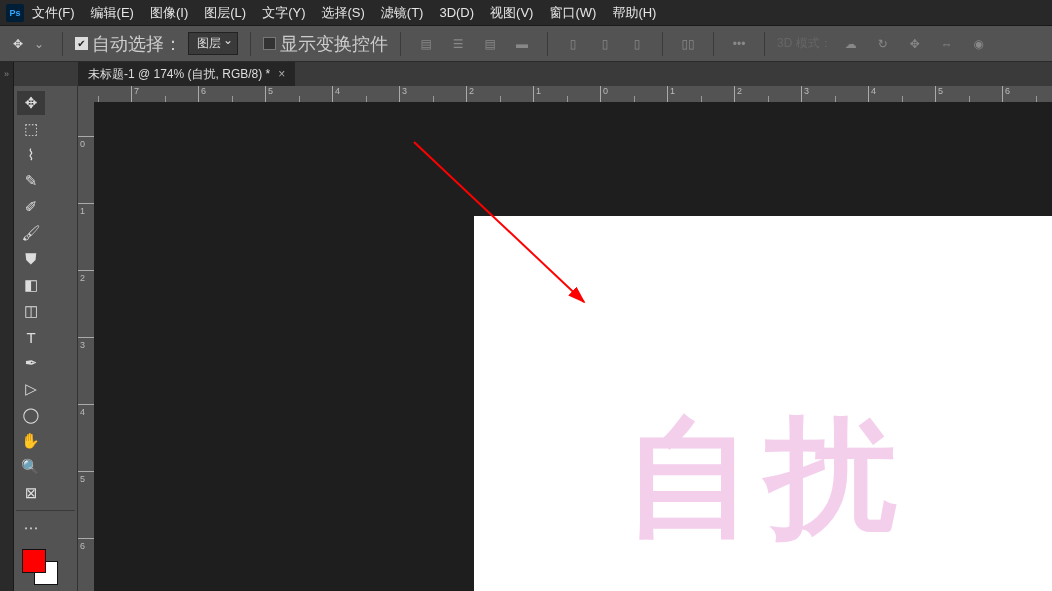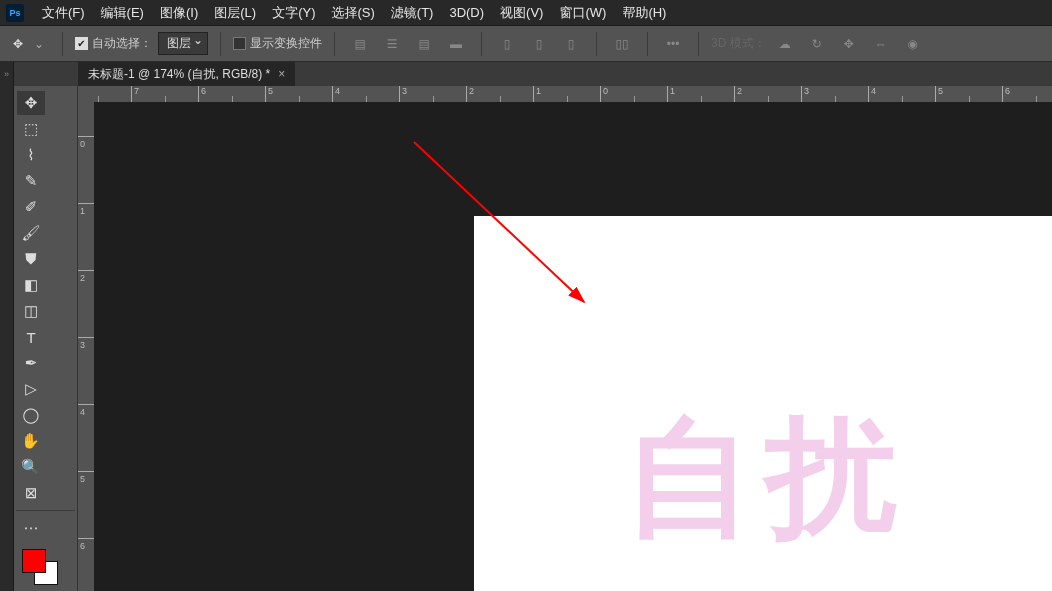--- a/index.html
+++ b/index.html
@@ -1,31 +1,31 @@
 <!DOCTYPE html>
 <html><head>
 <meta charset="utf-8">
 <style>
 * { margin: 0; padding: 0; box-sizing: border-box; font-family: "Microsoft YaHei", Arial, sans-serif; }
 body { background: #323232; width: 1052px; height: 591px; overflow: hidden; color: #ccc; font-size: 12px; user-select: none; }
 
 
 .menubar { height: 26px; background: #282828; display: flex; align-items: center; padding-left: 6px; border-bottom: 1px solid #1a1a1a; }
-.app-logo { width: 18px; height: 18px; background: #001e36; display: flex; align-items: center; justify-content: center; margin-right: 10px; font-size: 9px; color: #31a8ff; font-weight: bold; border-radius: 2px; }
+.app-logo { width: 18px; height: 18px; background: #001e36; display: flex; align-items: center; justify-content: center; margin-right: 0; font-size: 9px; color: #31a8ff; font-weight: bold; border-radius: 2px; }
 .menu-item { padding: 0 8px; height: 100%; display: flex; align-items: center; cursor: pointer; color: #e5e5e5; font-size: 13px; }
 
 
 .optionsbar { height: 36px; background: #535353; display: flex; align-items: center; padding-left: 8px; border-bottom: 1px solid #2a2a2a; gap: 6px; }
 .opt-icon { width: 20px; height: 20px; display: flex; align-items: center; justify-content: center; color: #ddd; }
 .opt-chev { color: #aaa; padding-right: 6px; }
 .opt-sep { width: 1px; height: 24px; background: #3a3a3a; margin: 0 6px; }
 .opt-checkbox-wrap { display: flex; align-items: center; gap: 4px; }
 .opt-check { width: 13px; height: 13px; background: #ddd; display: flex; align-items: center; justify-content: center; color: #222; font-size: 10px; }
 .opt-check.off { background: #333; border: 1px solid #777; }
-.opt-label { font-size: 12px; }
+.opt-label { font-size: 18px; }
 .opt-select { background: #3a3a3a; border: 1px solid #222; padding: 2px 16px 2px 8px; font-size: 12px; color: #ddd; position: relative; }
 .opt-select::after { content: "⌄"; position: absolute; right: 4px; top: 0; }
 .opt-iconbtn { width: 26px; height: 26px; display: flex; align-items: center; justify-content: center; color: #888; }
 .opt-mode { color: #666; font-size: 12px; }
 
 
 .tabbar-row { display: flex; }
 .panel-collapse-left { width: 14px; height: 24px; background: #2a2a2a; border-right: 1px solid #1a1a1a; display:flex; align-items:center; justify-content:center; color:#888; font-size:9px;}
 .tabbar-gap { width: 64px; height: 24px; background: #3a3a3a; }
 .tabbar { height: 24px; background: #3a3a3a; display: flex; align-items: center; flex: 1; }

